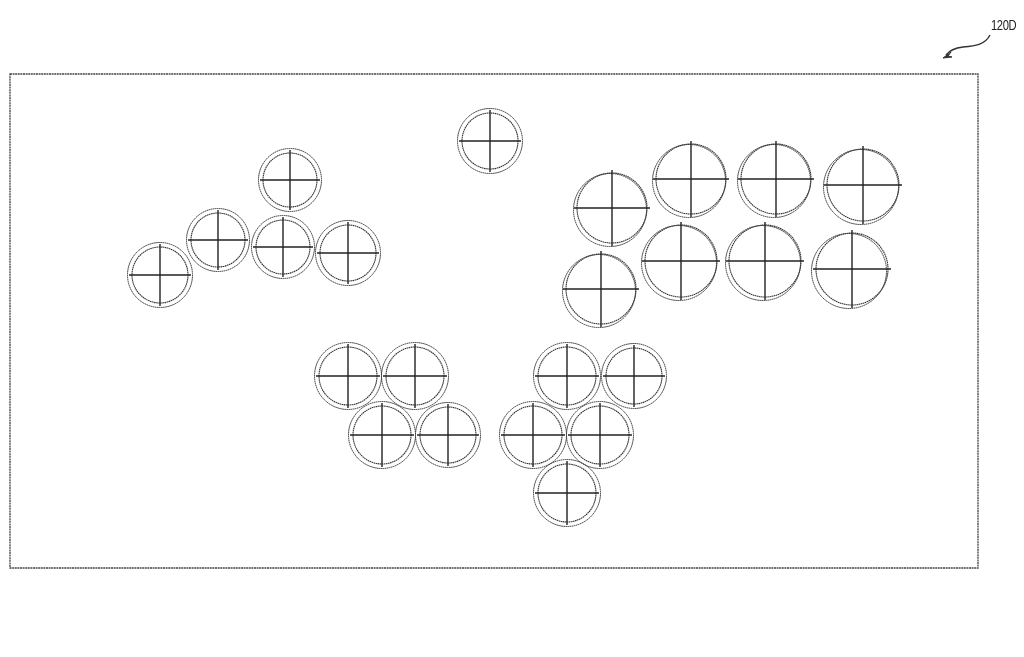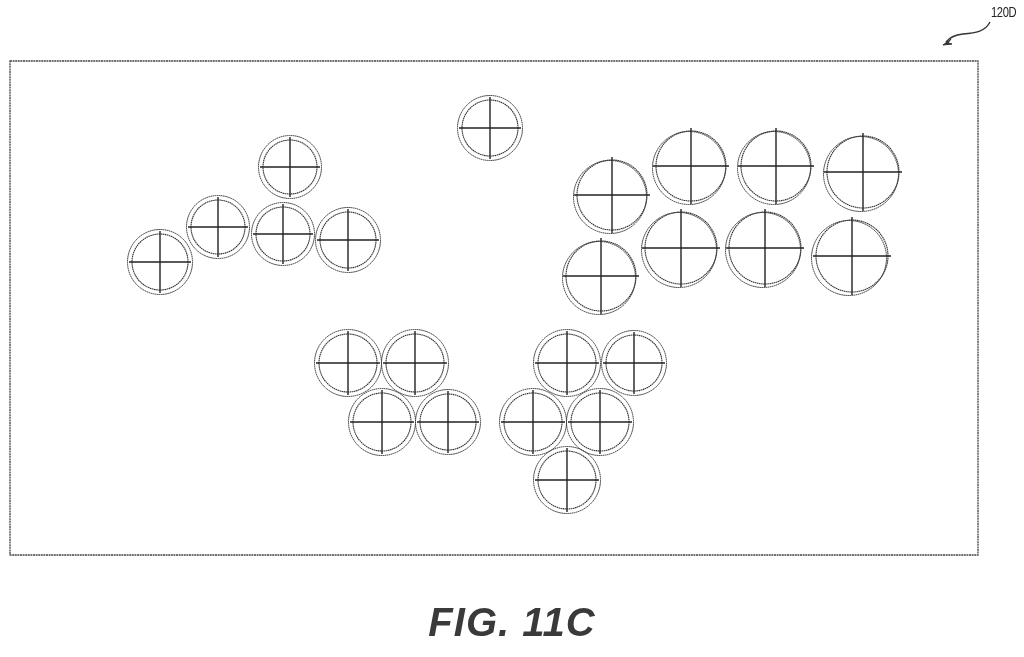--- a/index.html
+++ b/index.html
@@ -1,17 +1,17 @@
 <!DOCTYPE html>
 <html><head>
   <meta charset="utf-8">
   <style>
     html, body { margin: 0; padding: 0; background: #ffffff; }
     body { width: 1024px; height: 657px; position: relative; overflow: hidden; }
-    #stage { position: absolute; left: 0; top: 0; width: 1024px; height: 550px; }
+    #stage { position: absolute; left: 0; top: 13px; width: 1024px; height: 550px; }
     .ref-label {
       position: absolute; left: 991px; top: 4px;
       font-family: "Liberation Sans", sans-serif; font-size: 14px; color: #222;
       transform: scaleX(0.8); transform-origin: left top; letter-spacing: -0.5px;
     }
     .caption {
       position: absolute; left: 0; width: 1024px; top: 600px; text-align: center;
       font-family: "Liberation Sans", sans-serif; font-weight: bold; font-style: italic;
       font-size: 40px; color: #3a3a3a; letter-spacing: 1px;
     }
@@ -161,14 +161,13 @@
         </g>
         <g>
           <circle cx="567" cy="480" r="33.5" fill="none" stroke="#333333" stroke-width="1" stroke-dasharray="1.6 0.5"></circle>
           <circle cx="567" cy="480" r="29" fill="none" stroke="#333333" stroke-width="1.1" stroke-dasharray="1.6 0.5"></circle>
           <line x1="535" x2="599" y1="480" y2="480" stroke="#222" stroke-width="1.4"></line>
           <line x1="567" x2="567" y1="448" y2="512" stroke="#222" stroke-width="1.4"></line>
         </g>
       </g>
   </svg>
   <div class="ref-label">120D</div>
-  <div class="caption">FIG. 11C</div>
 </div>
 
 </body></html>

